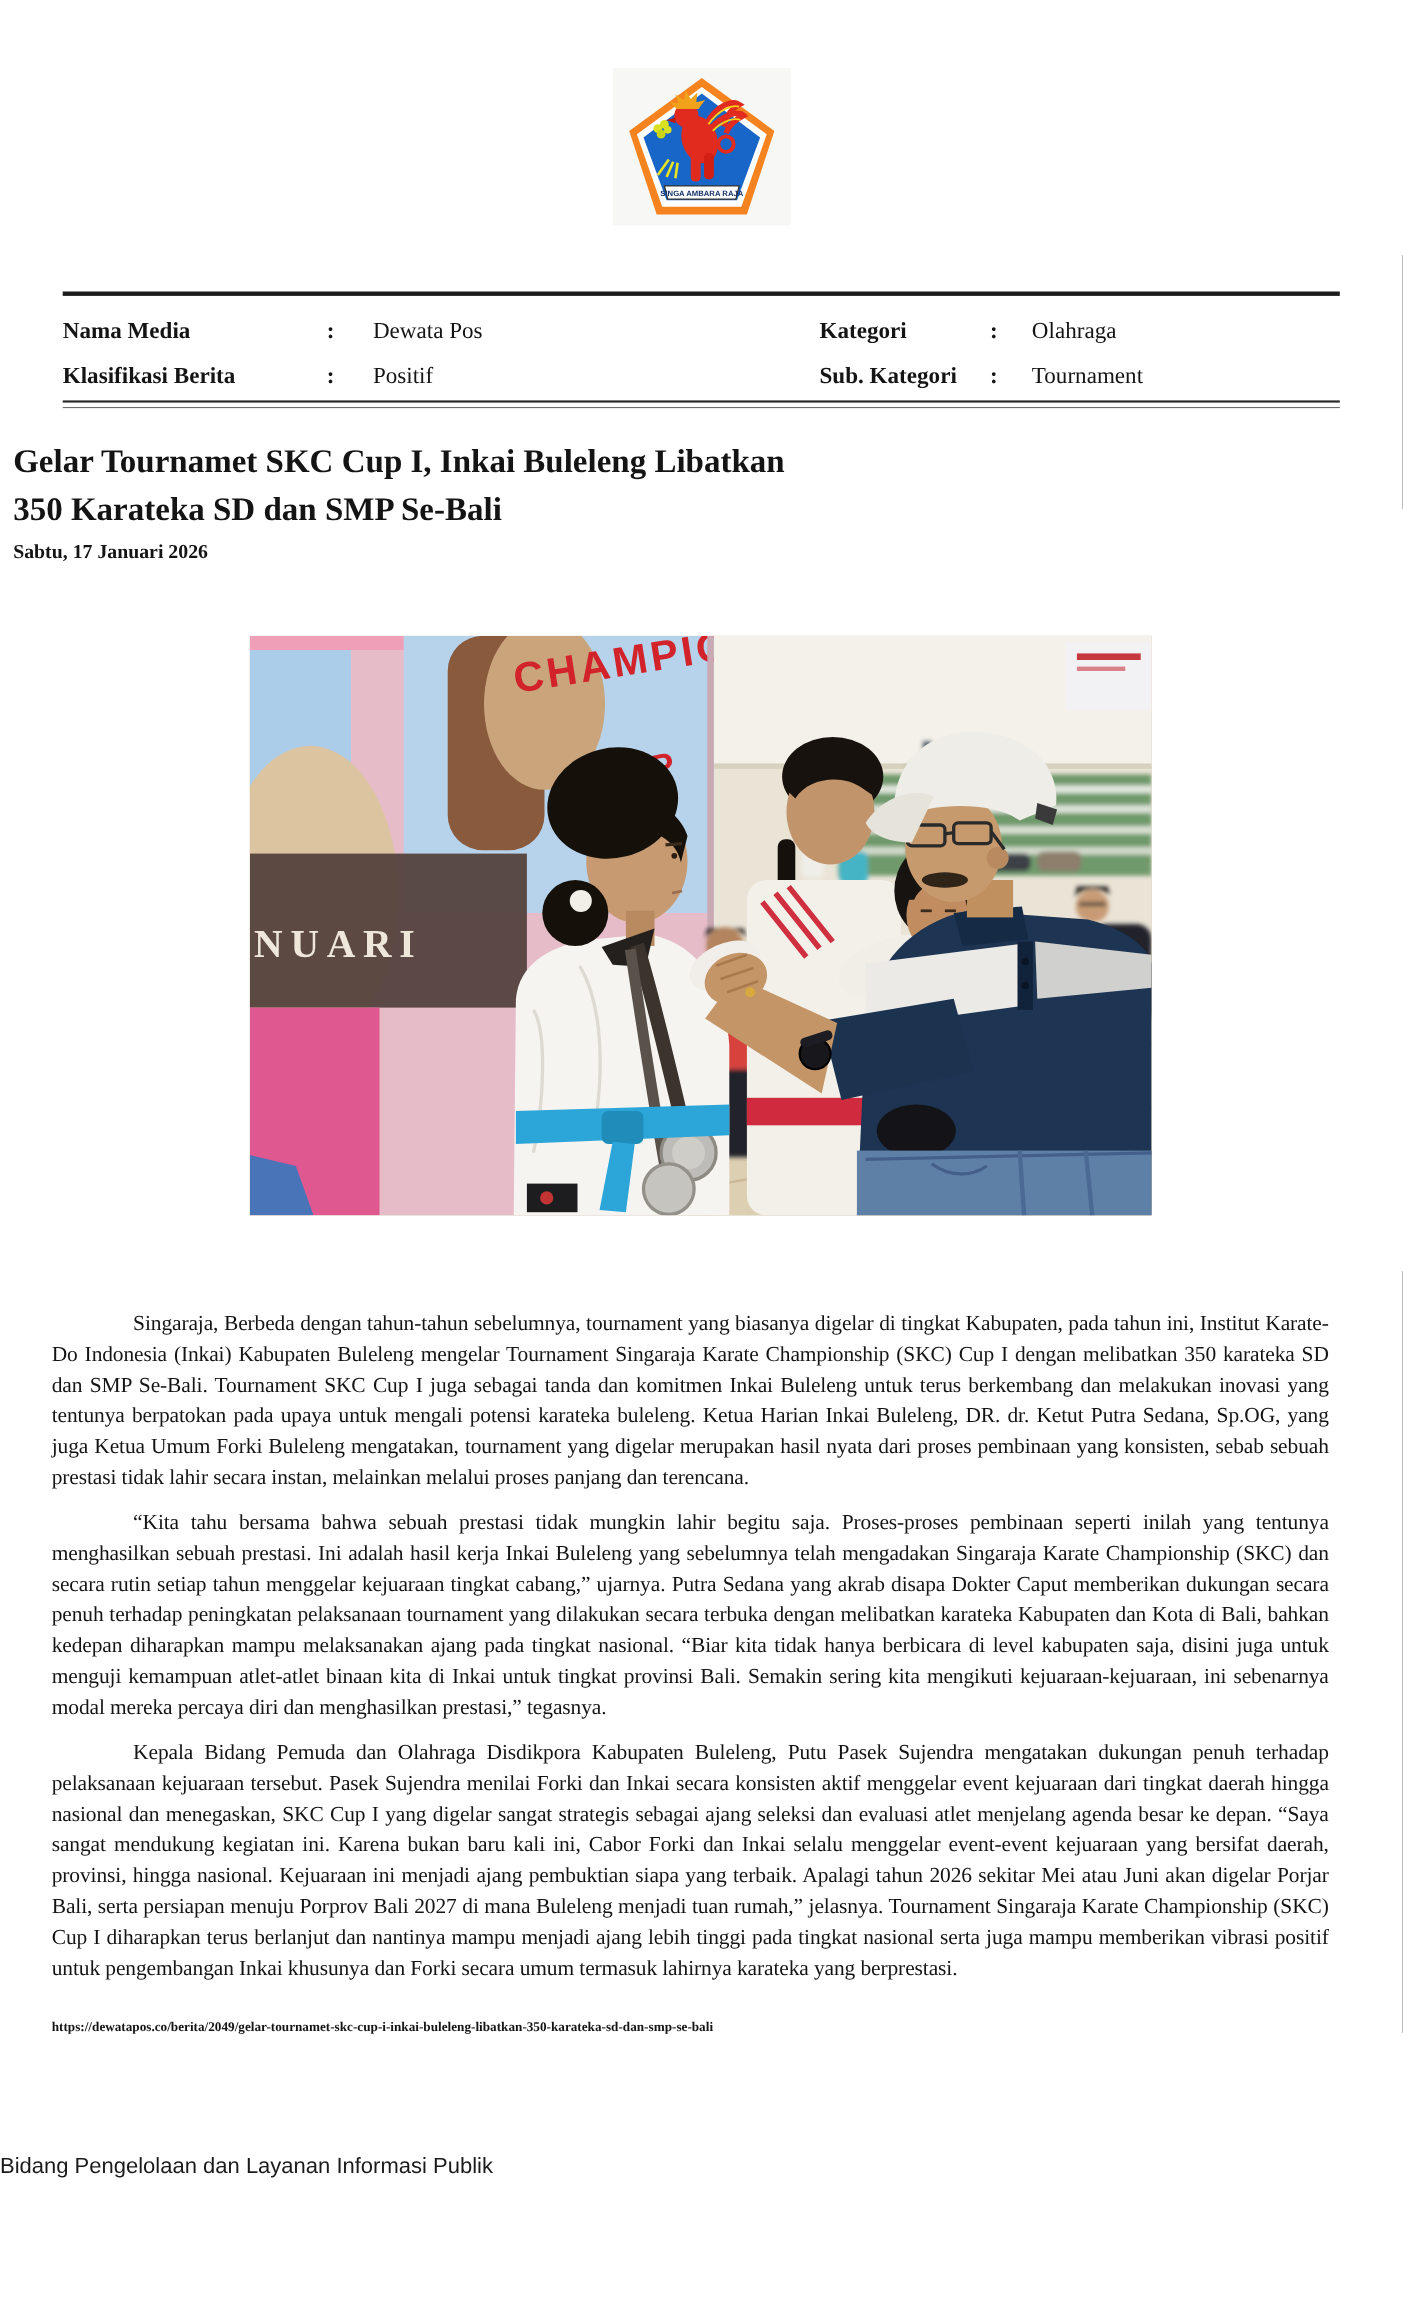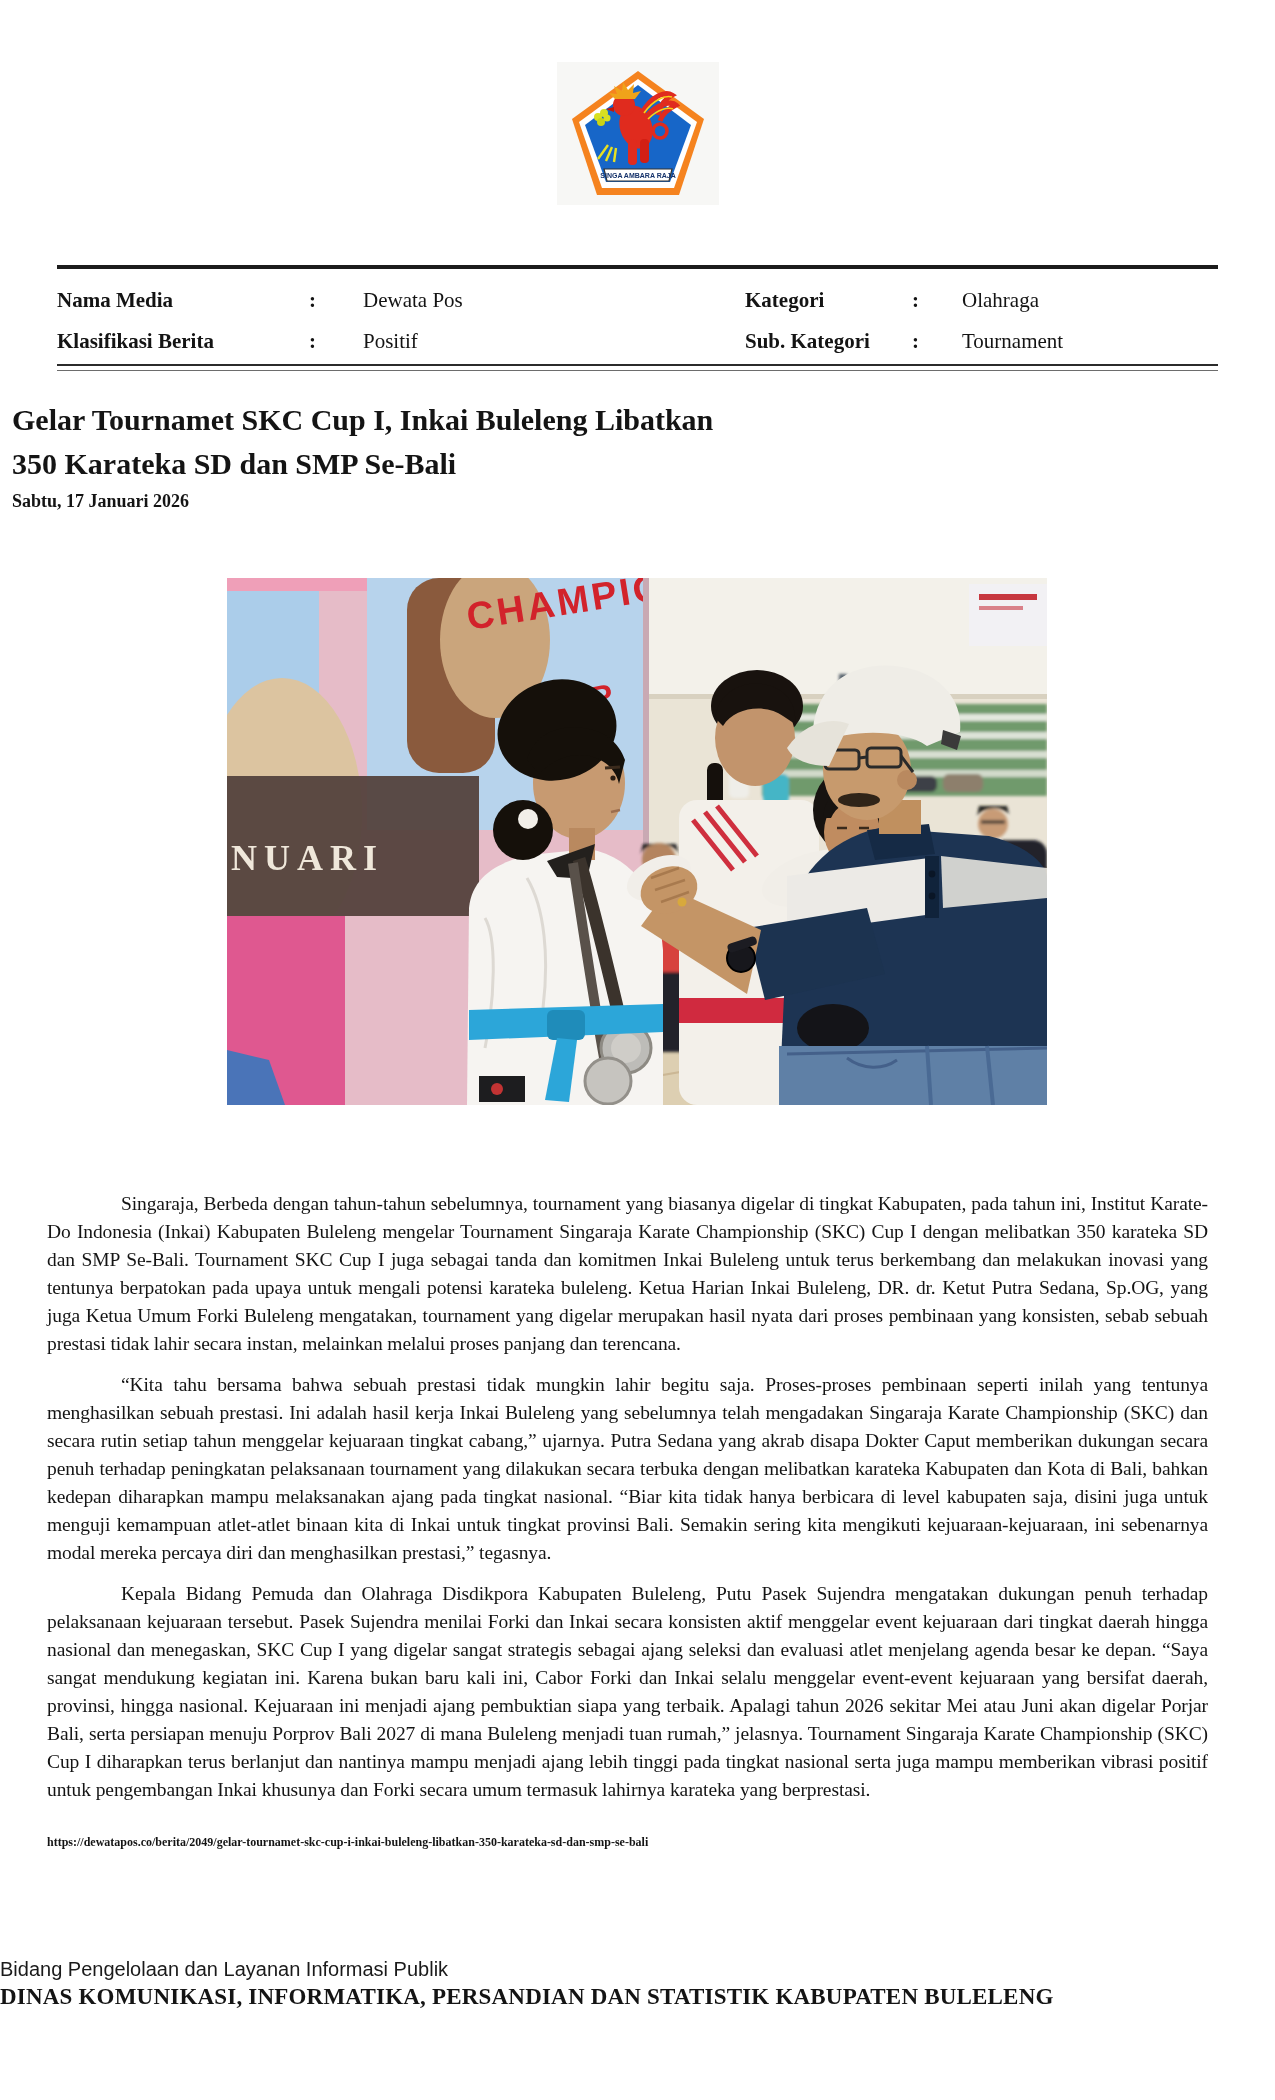--- a/index.html
+++ b/index.html
@@ -15,21 +15,21 @@
   .header-title{position:absolute;left:0;top:219px;width:100%;text-align:center;
                 font-size:32px;font-weight:bold;letter-spacing:.5px;white-space:nowrap;}
   .rule-thick{position:absolute;left:57px;top:265px;width:1161px;height:4px;background:#1c1c1c;}
   .rule-double{position:absolute;left:57px;top:364px;width:1161px;height:4px;
                border-top:2px solid #2b2b2b;border-bottom:1px solid #6d6d6d;}
 
   
   .meta-col{position:absolute;top:280px;font-size:21px;line-height:41px;}
   .meta-left{left:57px;}
   .meta-right{left:745px;}
-  .meta-row{display:flex;gap:12px;}
+  .meta-row{display:flex;}
   .meta-left .m-label{width:240px;font-weight:bold;}
   .meta-left .m-colon{width:42px;font-weight:bold;}
   .meta-right .m-label{width:155px;font-weight:bold;}
   .meta-right .m-colon{width:38px;font-weight:bold;}
   .m-value{font-weight:normal;}
 
   
   .article-title{position:absolute;left:0;top:398px;width:100%;text-align:left;
                  font-size:30px;font-weight:bold;line-height:44px;padding-left:12px;}
   .article-date{font-size:18px;font-weight:bold;line-height:26px;margin-top:2px;}
@@ -285,16 +285,15 @@
 
   <div class="body-text">
     <p>Singaraja, Berbeda dengan tahun-tahun sebelumnya, tournament yang biasanya digelar di tingkat Kabupaten, pada tahun ini, Institut Karate-Do Indonesia (Inkai) Kabupaten Buleleng mengelar Tournament Singaraja Karate Championship (SKC) Cup I dengan melibatkan 350 karateka SD dan SMP Se-Bali. Tournament SKC Cup I juga sebagai tanda dan komitmen Inkai Buleleng untuk terus berkembang dan melakukan inovasi yang tentunya berpatokan pada upaya untuk mengali potensi karateka buleleng. Ketua Harian Inkai Buleleng, DR. dr. Ketut Putra Sedana, Sp.OG, yang juga Ketua Umum Forki Buleleng mengatakan, tournament yang digelar merupakan hasil nyata dari proses pembinaan yang konsisten, sebab sebuah prestasi tidak lahir secara instan, melainkan melalui proses panjang dan terencana.</p>
     <p>“Kita tahu bersama bahwa sebuah prestasi tidak mungkin lahir begitu saja. Proses-proses pembinaan seperti inilah yang tentunya menghasilkan sebuah prestasi. Ini adalah hasil kerja Inkai Buleleng yang sebelumnya telah mengadakan Singaraja Karate Championship (SKC) dan secara rutin setiap tahun menggelar kejuaraan tingkat cabang,” ujarnya. Putra Sedana yang akrab disapa Dokter Caput memberikan dukungan secara penuh terhadap peningkatan pelaksanaan tournament yang dilakukan secara terbuka dengan melibatkan karateka Kabupaten dan Kota di Bali, bahkan kedepan diharapkan mampu melaksanakan ajang pada tingkat nasional. “Biar kita tidak hanya berbicara di level kabupaten saja, disini juga untuk menguji kemampuan atlet-atlet binaan kita di Inkai untuk tingkat provinsi Bali. Semakin sering kita mengikuti kejuaraan-kejuaraan, ini sebenarnya modal mereka percaya diri dan menghasilkan prestasi,” tegasnya.</p>
     <p>Kepala Bidang Pemuda dan Olahraga Disdikpora Kabupaten Buleleng, Putu Pasek Sujendra mengatakan dukungan penuh terhadap pelaksanaan kejuaraan tersebut. Pasek Sujendra menilai Forki dan Inkai secara konsisten aktif menggelar event kejuaraan dari tingkat daerah hingga nasional dan menegaskan, SKC Cup I yang digelar sangat strategis sebagai ajang seleksi dan evaluasi atlet menjelang agenda besar ke depan. “Saya sangat mendukung kegiatan ini. Karena bukan baru kali ini, Cabor Forki dan Inkai selalu menggelar event-event kejuaraan yang bersifat daerah, provinsi, hingga nasional. Kejuaraan ini menjadi ajang pembuktian siapa yang terbaik. Apalagi tahun 2026 sekitar Mei atau Juni akan digelar Porjar Bali, serta persiapan menuju Porprov Bali 2027 di mana Buleleng menjadi tuan rumah,” jelasnya. Tournament Singaraja Karate Championship (SKC) Cup I diharapkan terus berlanjut dan nantinya mampu menjadi ajang lebih tinggi pada tingkat nasional serta juga mampu memberikan vibrasi positif untuk pengembangan Inkai khusunya dan Forki secara umum termasuk lahirnya karateka yang berprestasi.</p>
     <div class="article-url">https://dewatapos.co/berita/2049/gelar-tournamet-skc-cup-i-inkai-buleleng-libatkan-350-karateka-sd-dan-smp-se-bali</div>
   </div>
 
   <div class="footer">
     <div class="footer-line1">Bidang Pengelolaan dan Layanan Informasi Publik</div>
-    <div class="footer-line2">DINAS KOMUNIKASI, INFORMATIKA, PERSANDIAN DAN STATISTIK KABUPATEN BULELENG</div>
   </div>
 
 </div>
 
 </body></html>

